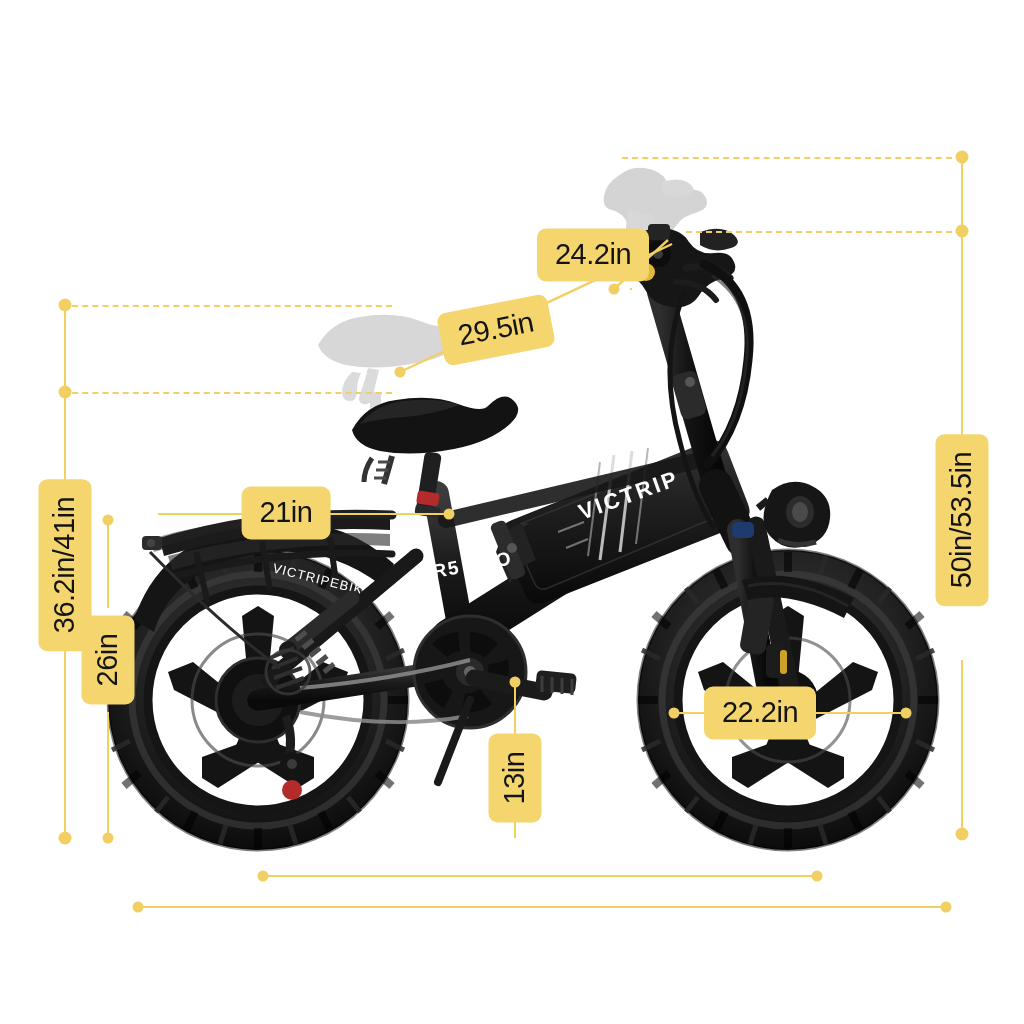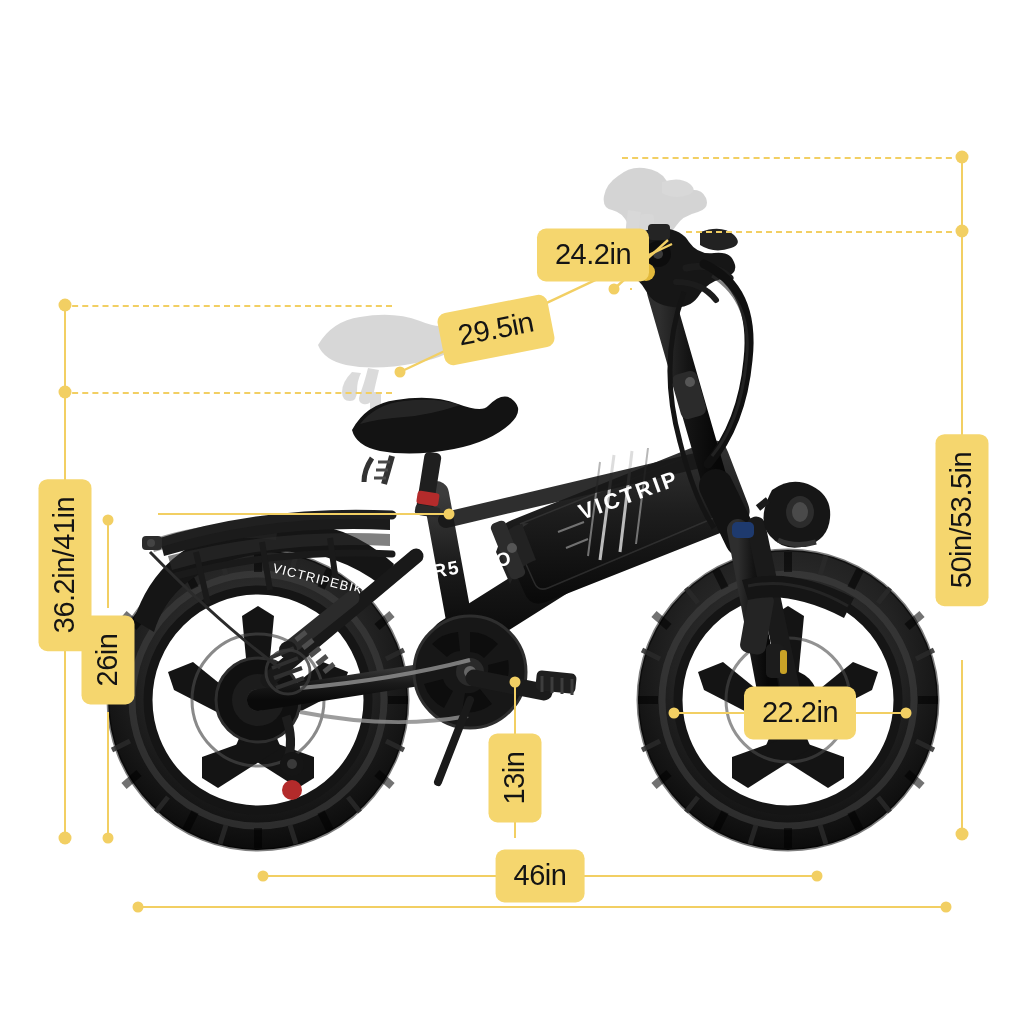--- a/index.html
+++ b/index.html
@@ -371,33 +371,33 @@
     <line x1="400" y1="372" x2="672" y2="244" stroke="#F2CF63" stroke-width="2.4"></line>
   </svg>
   <div class="dot sm" style="left:614px;top:289px;"></div>
   <div class="lbl ctr" style="left:553px;top:255px;margin-left:40px;">24.2in</div>
 
   <div class="dot sm" style="left:400px;top:372px;"></div>
   <div class="lbl tilt" style="left:496px;top:330px;">29.5in</div>
 
   <div class="dimline h" style="left:158px;top:513px;width:292px;"></div>
   <div class="dot sm" style="left:449px;top:514px;"></div>
+  <div class="lbl ctr" style="left:286px;top:513px;">21in</div>
 
   <div class="dimline v" style="left:514px;top:682px;height:66px;"></div>
   <div class="dimline v" style="left:514px;top:808px;height:30px;"></div>
   <div class="dot sm" style="left:515px;top:682px;"></div>
   <div class="lbl rot" style="left:515px;top:778px;">13in</div>
 
   <div class="dimline h" style="left:672px;top:712px;width:236px;"></div>
   <div class="dot sm" style="left:674px;top:713px;"></div>
   <div class="dot sm" style="left:906px;top:713px;"></div>
-  <div class="lbl ctr" style="left:800px;top:713px;">22.2in</div>
+  <div class="lbl ctr" style="left:760px;top:713px;">22.2in</div>
 
   <div class="dimline h" style="left:262px;top:875px;width:556px;"></div>
   <div class="dot sm" style="left:263px;top:876px;"></div>
   <div class="dot sm" style="left:817px;top:876px;"></div>
-  <div class="lbl ctr" style="left:540px;top:876px;">46in</div>
 
   <div class="dimline h" style="left:137px;top:906px;width:810px;"></div>
   <div class="dot sm" style="left:138px;top:907px;"></div>
   <div class="dot sm" style="left:946px;top:907px;"></div>
 
 </div>
 
 </body></html>

